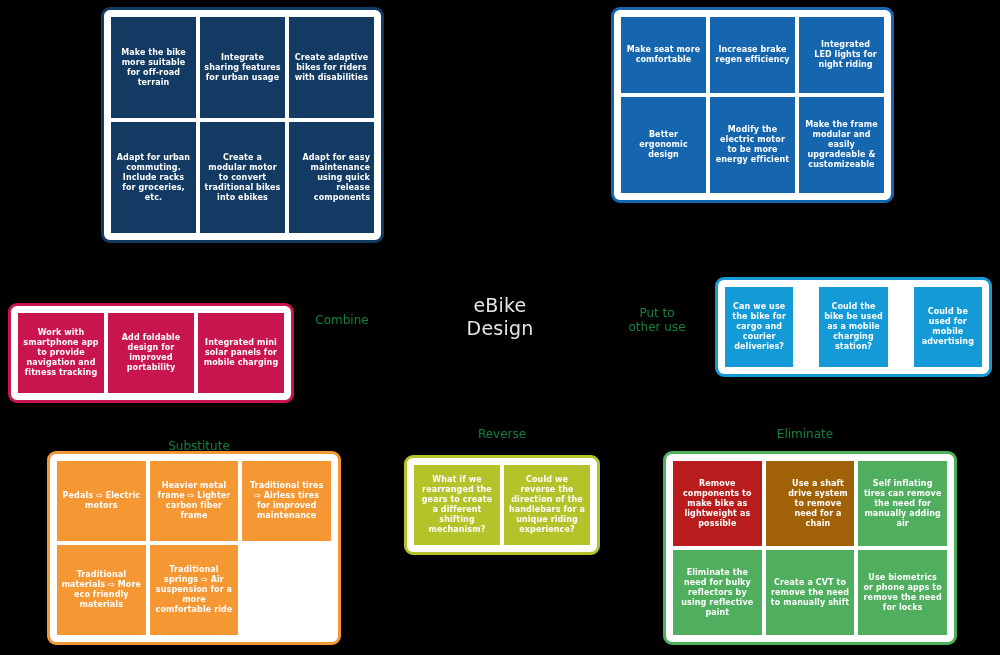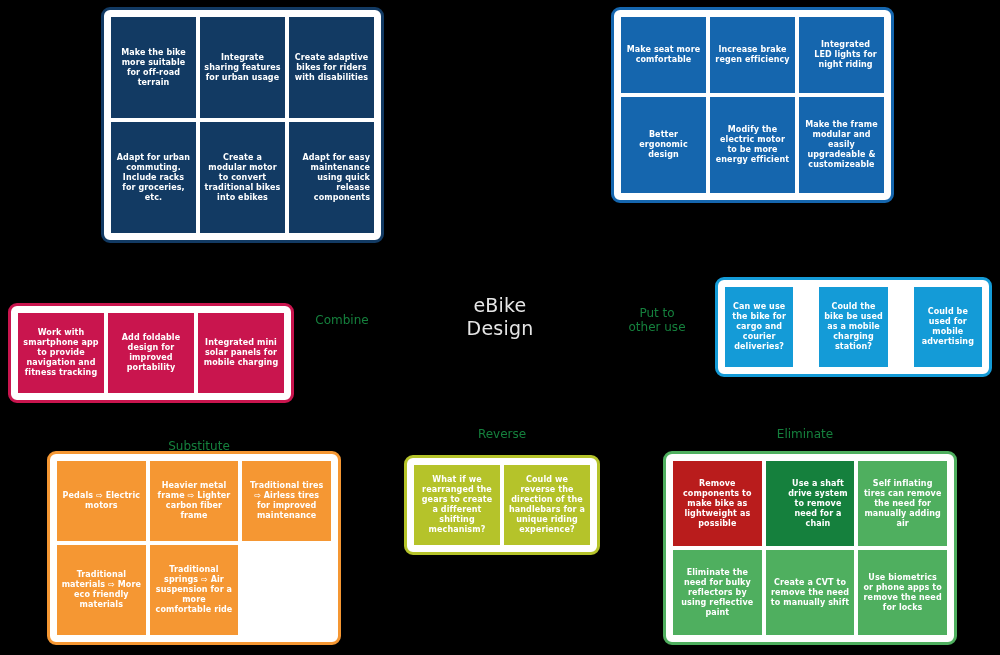--- a/index.html
+++ b/index.html
@@ -133,18 +133,18 @@
     <div class="cell" style="background: rgb(245, 151, 51);">Traditional materials ⇨ More eco friendly materials</div>
     <div class="cell" style="background: rgb(245, 151, 51);">Traditional springs ⇨ Air suspension for a more comfortable ride</div>
     <div class="cell empty" style="background: rgb(255, 255, 255);"></div>
   </div>
 <div class="group cols2" id="group-reverse" style="border-color: rgb(181, 195, 42);">
     <div class="cell" style="background: rgb(181, 195, 42);">What if we rearranged the gears to create a different shifting mechanism?</div>
     <div class="cell" style="background: rgb(181, 195, 42);">Could we reverse the direction of the handlebars for a unique riding experience?</div>
   </div>
 <div class="group cols3" id="group-elim" style="border-color: rgb(79, 175, 95);">
     <div class="cell" style="background: #b91c1c;">Remove components to make bike as lightweight as possible</div>
-    <div class="cell" style="background: #15803d; padding-left: 20px;">Use a shaft drive system to remove need for a chain</div>
+    <div class="cell" style="background: #a16207; padding-left: 20px;">Use a shaft drive system to remove need for a chain</div>
     <div class="cell" style="background: rgb(79, 175, 95);">Self inflating tires can remove the need for manually adding air</div>
     <div class="cell" style="background: rgb(79, 175, 95);">Eliminate the need for bulky reflectors by using reflective paint</div>
     <div class="cell" style="background: rgb(79, 175, 95);">Create a CVT to remove the need to manually shift</div>
     <div class="cell" style="background: rgb(79, 175, 95);">Use biometrics or phone apps to remove the need for locks</div>
   </div>
 
 </body></html>

